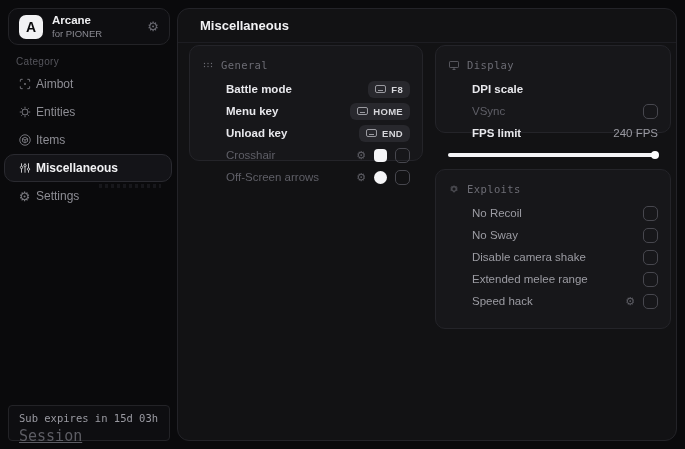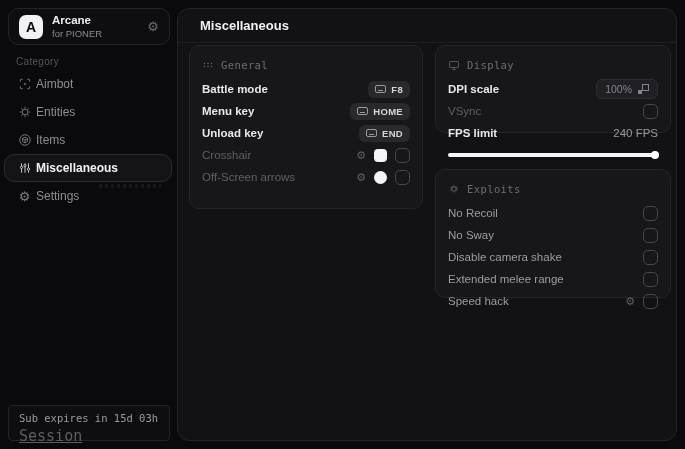--- a/index.html
+++ b/index.html
@@ -46,33 +46,33 @@
 
   
   .main { position:absolute; left:177px; top:8px; width:500px; height:433px;
     background:#121214; border:1px solid #232328; border-radius:12px; }
   .main-header { height:34px; border-bottom:1px solid #1d1d22; display:flex;
     align-items:center; padding:0 22px; }
   .main-title { font-size:13px; font-weight:bold; color:#f2f2f4; }
 
   .panel { position:absolute; background:#17171a; border:1px solid #242429;
     border-radius:10px; padding:10px 12px; }
-  .panel-general  { left:11px;  top:36px;  width:234px; height:164px; }
+  .panel-general  { left:11px;  top:36px;  width:234px; height:116px; }
   .panel-display  { left:257px; top:36px;  width:236px; height:88px; }
-  .panel-exploits { left:257px; top:160px; width:236px; height:129px; }
+  .panel-exploits { left:257px; top:160px; width:236px; height:160px; }
 
   .panel-head { display:flex; align-items:center; gap:7px; height:18px;
     color:#6c6c74; font-family:"DejaVu Sans Mono", monospace; font-size:10.5px;
     letter-spacing:.4px; margin-bottom:4px; }
   .panel-head svg { width:12px; height:12px; stroke:#6c6c74; fill:none;
     stroke-width:1.5; }
 
   .row { display:flex; align-items:center; justify-content:space-between;
     height:22px; }
-  .row-label { font-size:11.5px; color:#e8e8ec; font-weight:bold; }
+  .row-label { font-size:11.5px; color:#e8e8ec; font-weight:bold;margin-left:24px; }
   .row-label.dim { color:#5f5f67; font-weight:normal; }
   .row-label.mid { color:#9c9ca3; font-weight:normal; }
   .row-ctrls { display:flex; align-items:center; gap:8px; }
 
   .kbd-badge { display:inline-flex; align-items:center; gap:5px; height:17px;
     background:#28282d; border-radius:6px; padding:0 7px; color:#d6d6da;
     font-size:9.5px; font-weight:bold; letter-spacing:.3px; }
   .kbd-icon { width:11px; height:8px; border:1px solid #9a9aa0; border-radius:2px;
     position:relative; }
   .kbd-icon::after { content:""; position:absolute; left:2px; right:2px; bottom:1px;
@@ -242,27 +242,20 @@
       <div class="panel-head">
         <svg viewBox="0 0 24 24">
           <rect x="3" y="5" width="18" height="12" rx="1.5"></rect>
             <path d="M9 21h6M12 17v4"></path>
         </svg>
         <span>Display</span>
       </div>
 
       <div class="row">
         <span class="row-label">DPI scale</span>
-        <span class="dpi-select">
-          <span>100%</span>
-          <span class="scale-icon">
-            <span class="sq-small"></span>
-              <span class="sq-big"></span>
-          </span>
-        </span>
       </div>
 
       <div class="row">
         <span class="row-label dim">VSync</span>
         <span class="checkbox"></span>
       </div>
 
       <div class="row">
         <span class="row-label">FPS limit</span>
         <span class="fps-value">240 FPS</span>

